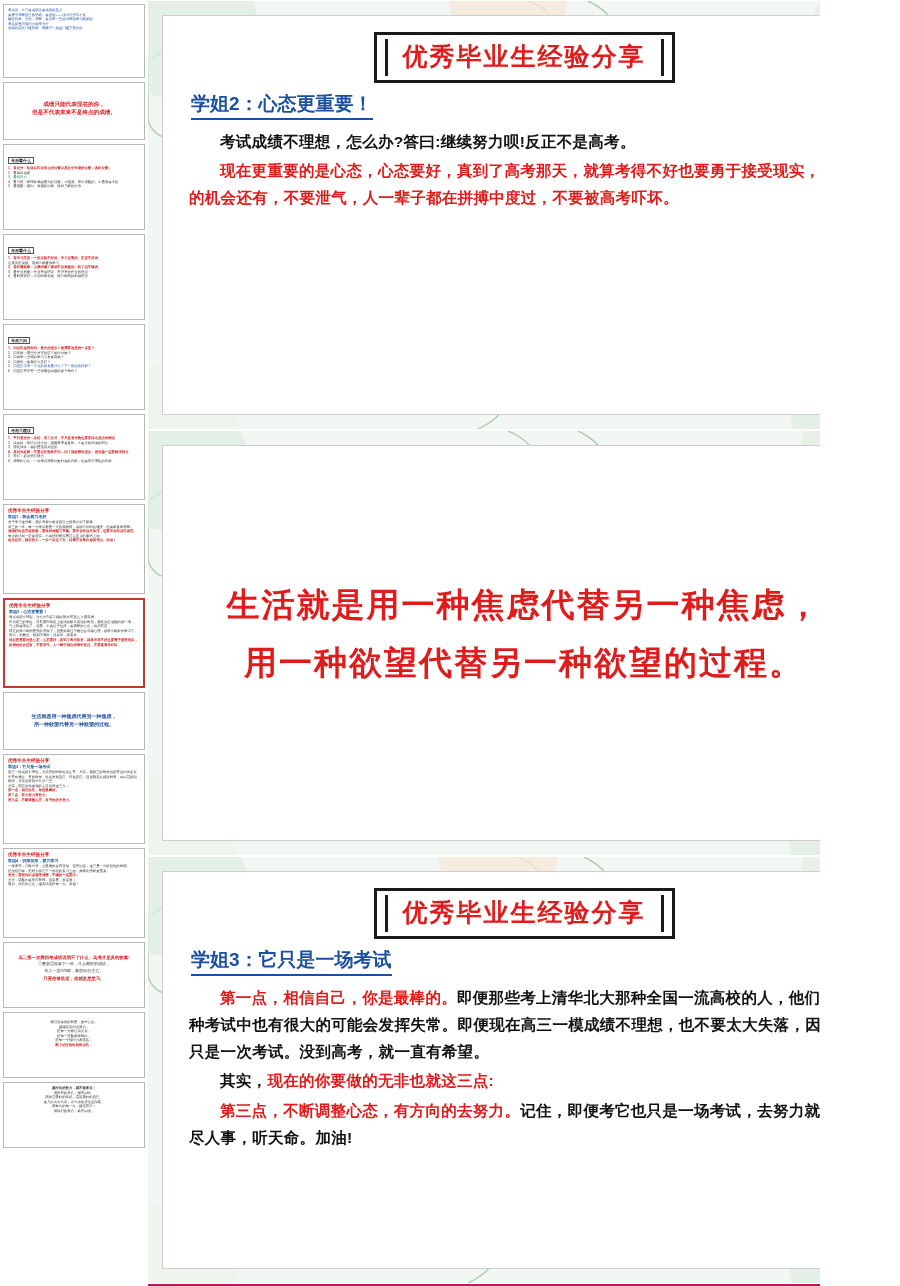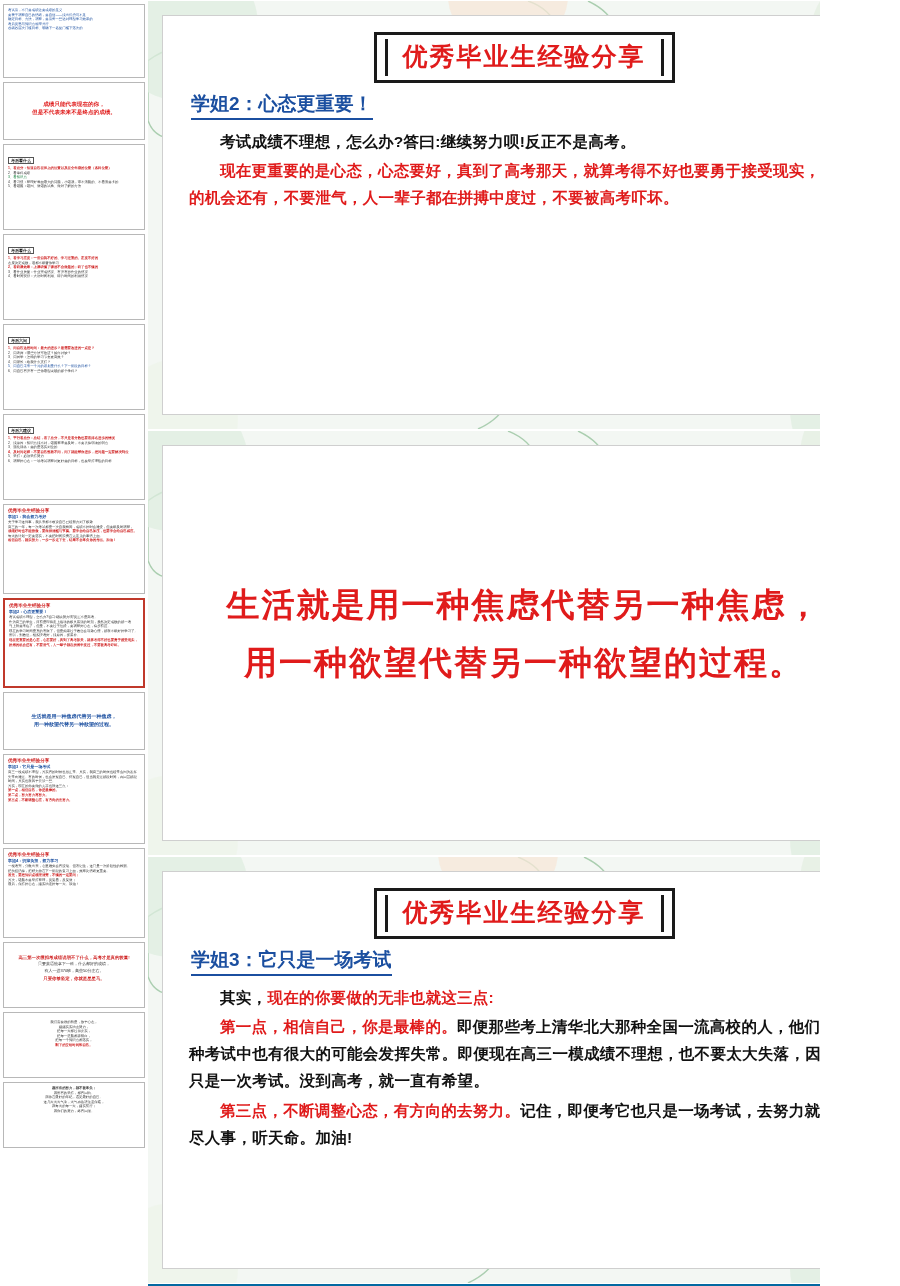--- a/index.html
+++ b/index.html
@@ -4,21 +4,21 @@
 <style>
   * { box-sizing: border-box; }
   html, body {
     margin: 0; padding: 0;
     background: #ffffff;
     font-family: "Liberation Sans", sans-serif;
   }
   #page {
     position: relative;
     width: 820px; height: 1286px;
-    background: #0369a1;
+    background: #be185d;
     overflow: hidden;
     padding-left: 40px;
   }
 
   
   #rail {
     position: absolute; left: 0; top: 0;
     width: 148px; height: 1286px;
     background: #ffffff;
     padding: 4px 3px;
@@ -398,23 +398,23 @@
         <div class="banner-wrap">
           <div class="banner">
             <span class="banner-text">优秀毕业生经验分享</span>
           </div>
         </div>
         <div style="text-align:left">
           <div class="subhead">学姐3：它只是一场考试</div>
         </div>
 
 
+        <p class="body-p"><span class="red">第一点，相信自己，你是最棒的。</span><span>即便那些考上清华北大那种全国一流高校的人，他们在各种考试中也有很大的可能会发挥失常。即便现在高三一模成绩不理想，也不要太大失落，因为它只是一次考试。没到高考，就一直有希望。</span></p>
+
         <p class="body-p"><span>其实，</span><span class="red">现在的你要做的无非也就这三点:</span></p>
-
-        <p class="body-p"><span class="red">第一点，相信自己，你是最棒的。</span><span>即便那些考上清华北大那种全国一流高校的人，他们在各种考试中也有很大的可能会发挥失常。即便现在高三一模成绩不理想，也不要太大失落，因为它只是一次考试。没到高考，就一直有希望。</span></p>
 
 
         <p class="body-p"><span class="red">第三点，不断调整心态，有方向的去努力。</span><span>记住，即便考它也只是一场考试，去努力就好，尽人事，听天命。加油!</span></p>
       </div>
     </div>
 
   </div>
 </div>
 
 </body></html>

